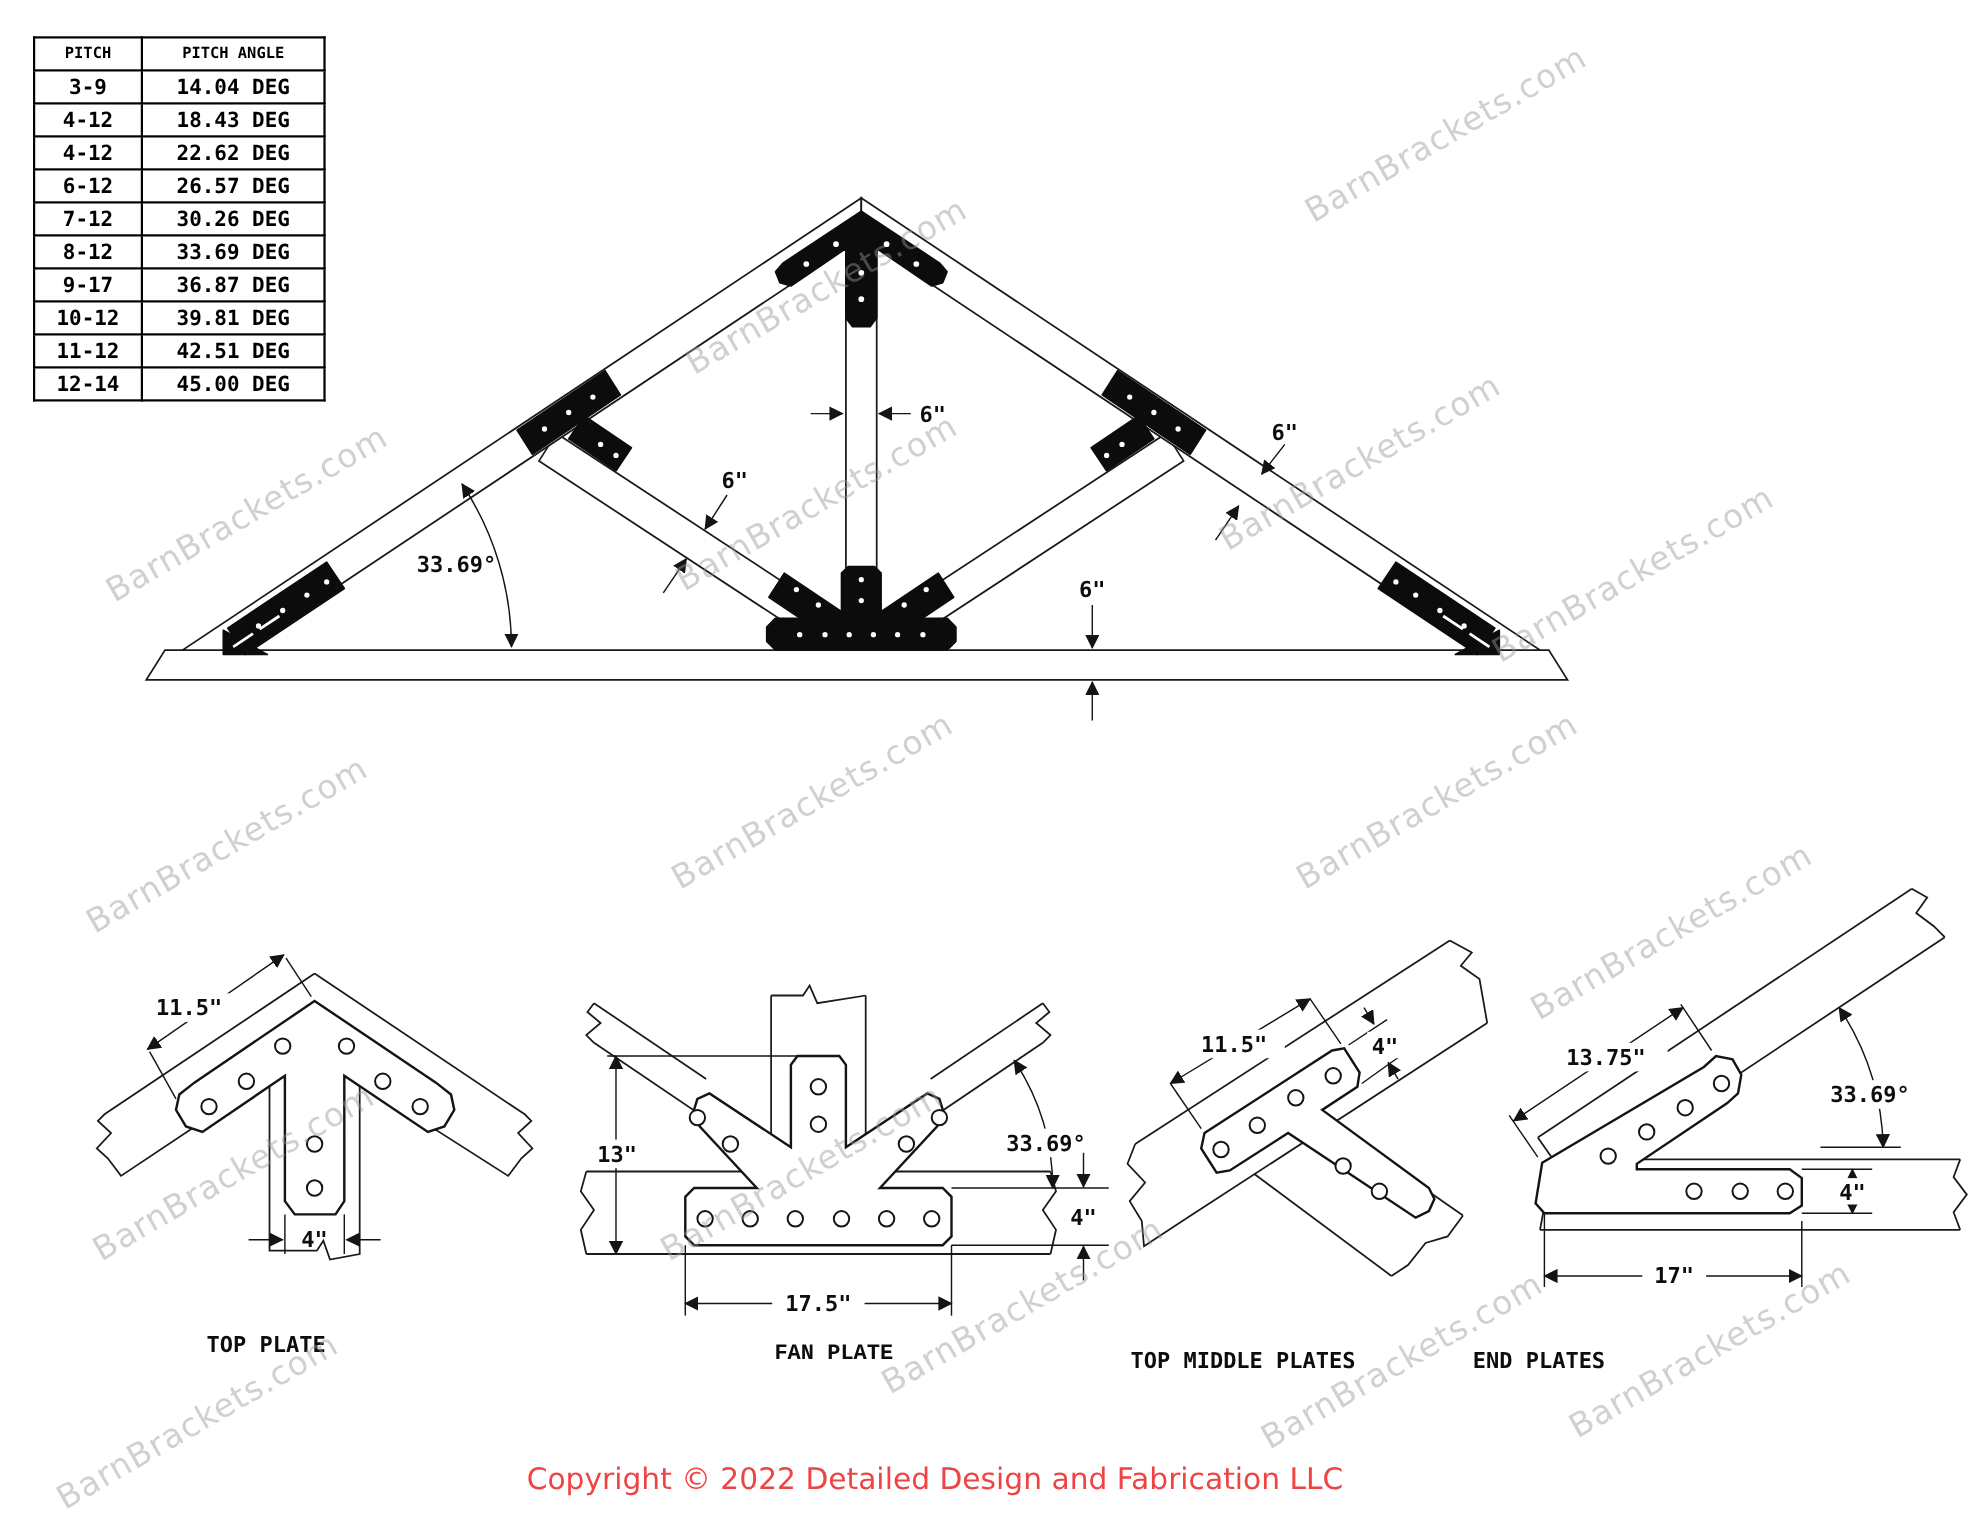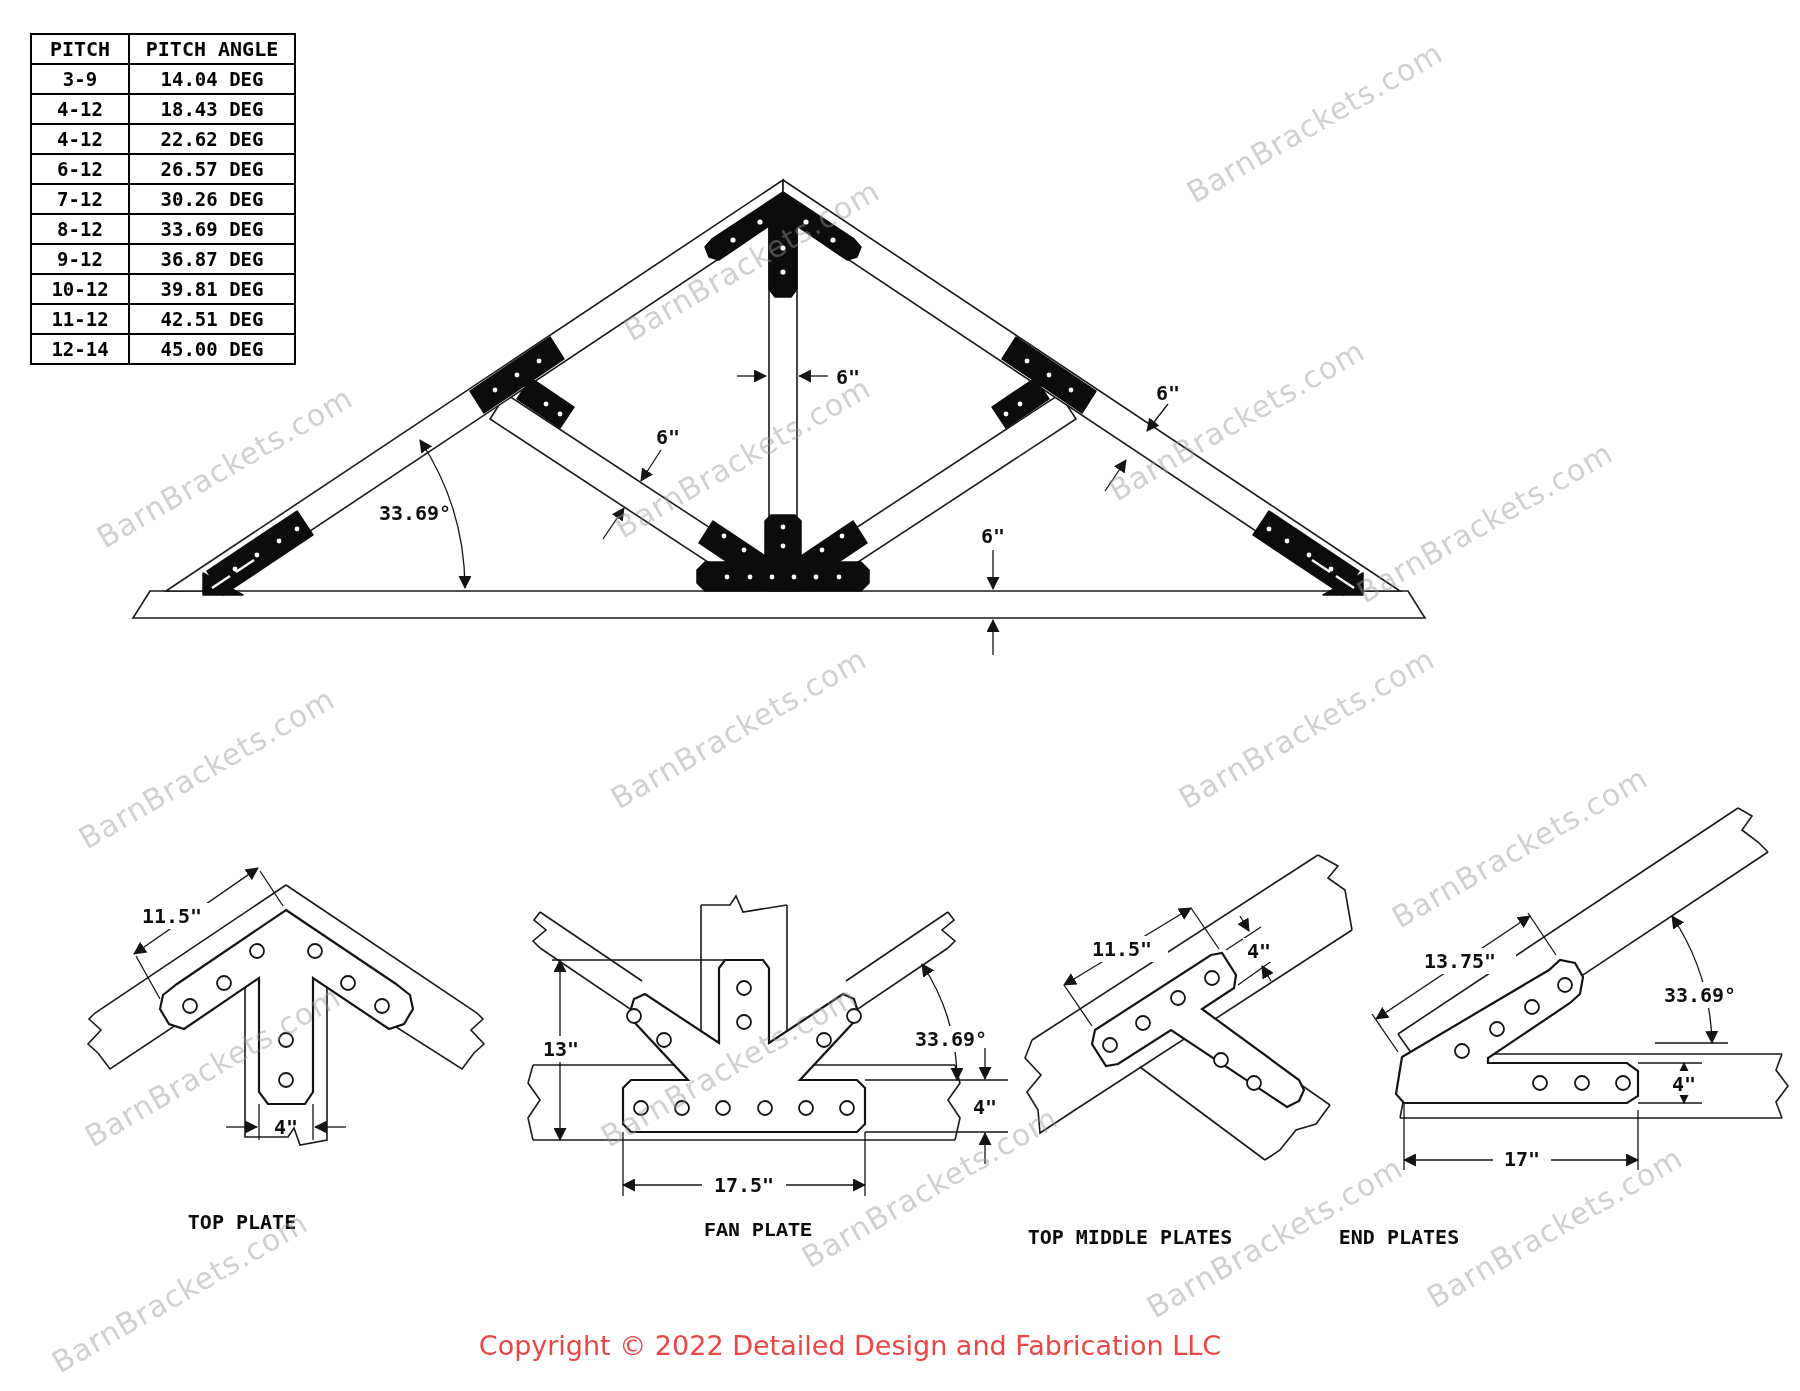--- a/index.html
+++ b/index.html
@@ -3,21 +3,21 @@
 <meta charset="utf-8">
 <style>
   html,body{margin:0;padding:0;background:#fff;}
   .page{position:relative;width:1800px;height:1391px;background:#fff;overflow:hidden;
         font-family:"DejaVu Sans Mono",monospace;}
   
   .pitch-table{position:absolute;left:30px;top:33px;border-collapse:collapse;
                font:bold 19px "DejaVu Sans Mono",monospace;color:#000;}
   .pitch-table th,.pitch-table td{border:2px solid #000;text-align:center;padding:1px 6px;
                height:26px;white-space:nowrap;}
-  .pitch-table th{font-size:20px;}
+  .pitch-table th{font-size:14px;}
   .col-pitch{width:84px;}
   .col-angle{width:152px;}
   
   svg.drawing{position:absolute;left:0;top:0;}
   .member{fill:#fff;stroke:#1a1a1a;stroke-width:1.6;stroke-linejoin:miter;}
   .timber{fill:none;stroke:#1a1a1a;stroke-width:1.6;stroke-linejoin:miter;}
   .plate-black{fill:#0c0c0c;stroke:#0c0c0c;stroke-width:1.5;stroke-linejoin:round;}
   .plate-outline{fill:#fff;stroke:#141414;stroke-width:2.2;stroke-linejoin:miter;}
   .hole{fill:#fff;stroke:#141414;stroke-width:1.8;}
   .bolt{fill:#fff;stroke:none;}
@@ -336,21 +336,21 @@
         </tr>
       <tr>
         <td>7-12</td>
         <td>30.26 DEG</td>
         </tr>
       <tr>
         <td>8-12</td>
         <td>33.69 DEG</td>
         </tr>
       <tr>
-        <td>9-12</td>
+        <td>9-17</td>
         <td>36.87 DEG</td>
         </tr>
       <tr>
         <td>10-12</td>
         <td>39.81 DEG</td>
         </tr>
       <tr>
         <td>11-12</td>
         <td>42.51 DEG</td>
         </tr>

